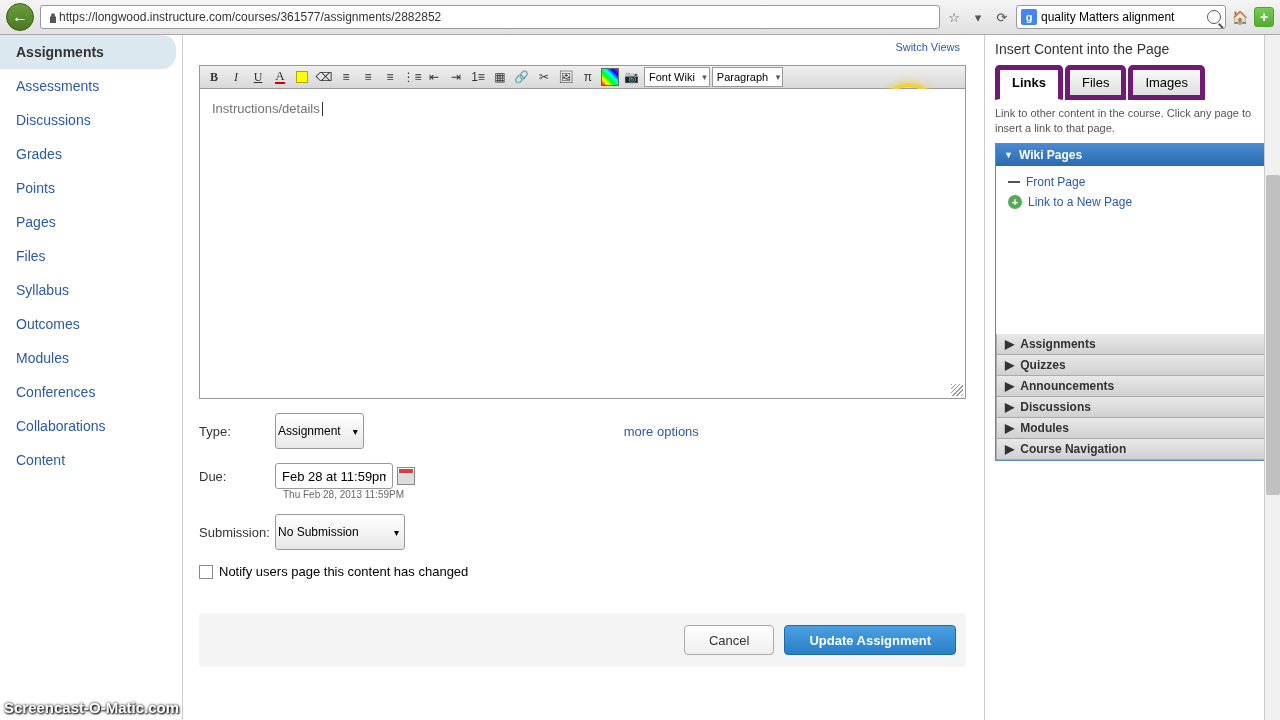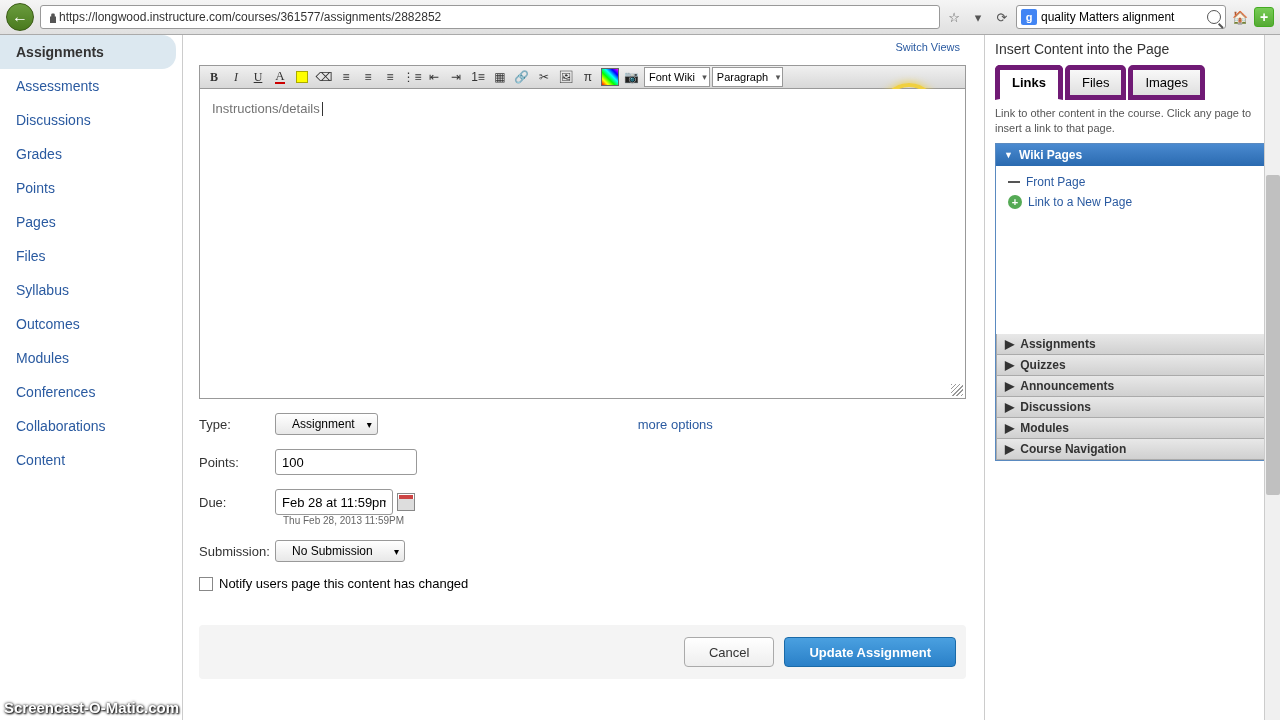--- a/index.html
+++ b/index.html
@@ -43,21 +43,21 @@
 .highlight-ring { position:absolute; width:56px; height:56px; border:4px solid #f0d040; border-radius:50%; top:48px; left:698px; pointer-events:none; box-shadow:0 0 8px #f0d040; }
 .cursor-ptr { position:absolute; top:82px; left:724px; font-size:14px; pointer-events:none; }
 
 .editor { border:1px solid #999; border-top:none; height:310px; padding:12px; font-size:13px; color:#737373; background:#fff; position:relative; overflow:hidden; }
 .editor-text { display:inline; }
 .editor-cursor { display:inline-block; width:1px; height:14px; background:#333; vertical-align:text-bottom; margin-left:2px; }
 .editor::after { content:''; position:absolute; right:2px; bottom:2px; width:12px; height:12px; background:repeating-linear-gradient(135deg,#999 0,#999 1px,transparent 1px,transparent 3px); }
 
 .form-row { display:flex; align-items:center; margin-top:14px; font-size:13px; }
 .form-lbl { width:76px; color:#333; }
-.sel { height:22px; border:1px solid #999; background:linear-gradient(#fff,#e8e8e8); padding:0 22px 0 16px; font-size:12px; position:relative; display:flex; align-items:center; border-radius:3px; cursor:pointer; }
+.sel { height:36px; border:1px solid #999; background:linear-gradient(#fff,#e8e8e8); padding:0 22px 0 2px; font-size:12px; position:relative; display:flex; align-items:center; border-radius:3px; cursor:pointer; }
 .sel::after { content:'▾'; position:absolute; right:5px; font-size:10px; }
 .txt-in { height:26px; width:142px; border:1px solid #999; padding:0 6px; font-size:13px; border-radius:3px; }
 .more-opts { margin-left:260px; color:#2a5aa0; cursor:pointer; font-size:13px; }
 .cal-ic { width:18px; height:18px; border:1px solid #888; background:linear-gradient(#fff 30%,#ddd 30%); margin-left:4px; cursor:pointer; display:inline-block; position:relative; }
 .cal-ic::before { content:''; position:absolute; top:1px; left:1px; right:1px; height:4px; background:#c44; }
 .due-sub { font-size:10px; color:#666; margin-left:84px; margin-top:0; }
 .chk-row { display:flex; align-items:center; margin-top:14px; font-size:13px; gap:6px; }
 .chk { width:14px; height:14px; border:1px solid #888; background:#fff; cursor:pointer; }
 
 .btn-row { display:flex; justify-content:flex-end; gap:10px; margin-top:34px; padding:12px 10px; background:#f4f4f4; border-radius:4px; }
@@ -167,24 +167,20 @@
     <div class="editor">
       <span class="editor-text">Instructions/details</span><span class="editor-cursor"></span>
     </div>
 
     <div class="form-row">
       <span class="form-lbl">Type:</span>
       <span class="sel">Assignment</span>
       <span class="more-opts">more options</span>
     </div>
     <div class="form-row">
-      <span class="form-lbl">Points:</span>
-      <input class="txt-in" value="100" style="">
-    </div>
-    <div class="form-row">
       <span class="form-lbl">Due:</span>
       <input class="txt-in" style="width: 118px;" value="Feb 28 at 11:59pm">
       <span class="cal-ic"></span>
     </div>
     <div class="due-sub">Thu Feb 28, 2013 11:59PM</div>
     <div class="form-row">
       <span class="form-lbl">Submission:</span>
       <span class="sel" style="width:130px">No Submission</span>
     </div>
     <div class="chk-row">

